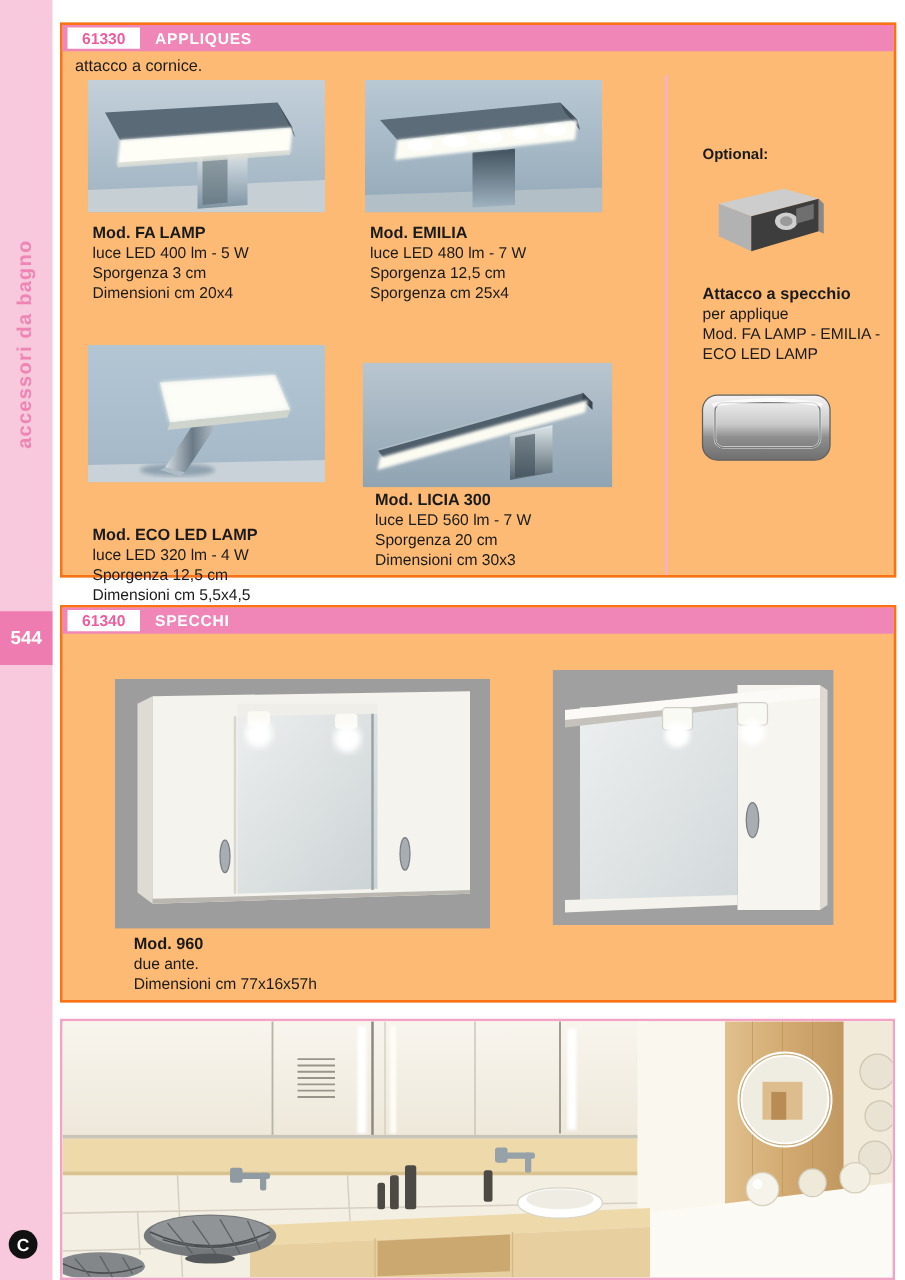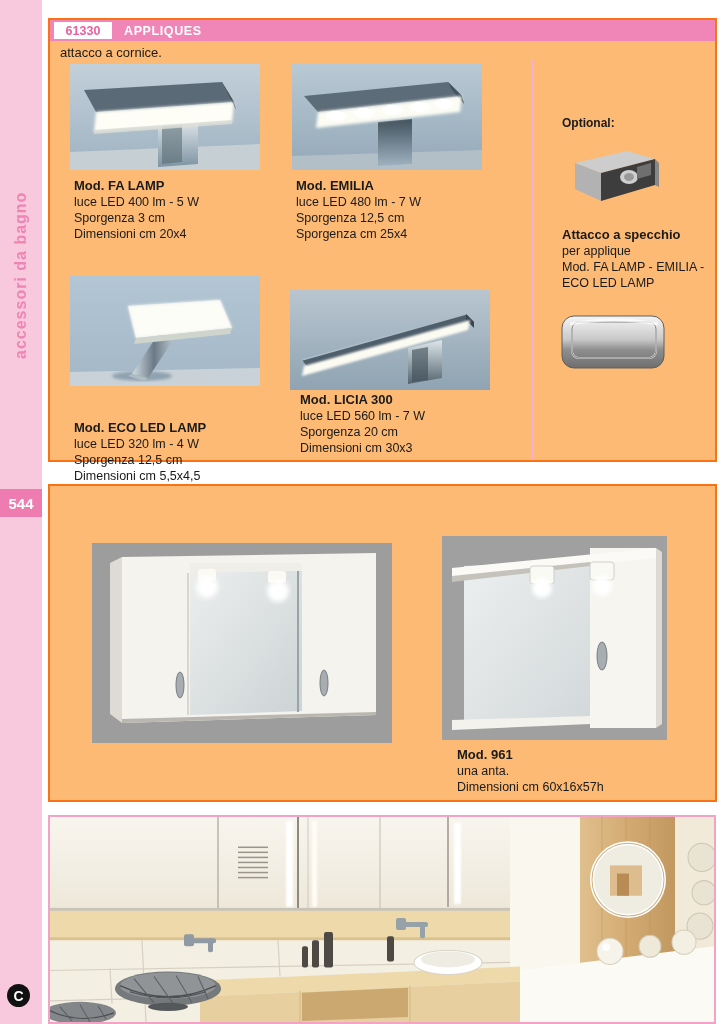--- a/index.html
+++ b/index.html
@@ -10,21 +10,21 @@
   }
   
   .sidebar { position:absolute; left:0; top:0; width:42px; height:1024px; background:#f8c9dd; }
   .vertical-label {
     position:absolute; left:0; top:140px; width:42px; height:270px;
     writing-mode:vertical-rl; transform:rotate(180deg);
     display:flex; align-items:center; justify-content:center;
     color:#ee85b5; font-weight:bold; font-size:16px; letter-spacing:1px; white-space:nowrap;
   }
   .page-badge {
-    position:absolute; left:0; top:489px; width:42px; height:28px; background:#ee7cb0;
+    position:absolute; left:0; top:489px; width:42px; height:43px; background:#ee7cb0;
     color:#ffffff; font-weight:bold; font-size:15px;
     display:flex; align-items:center; justify-content:center;
   }
   .copyright {
     position:absolute; left:7px; top:984px; width:23px; height:23px; border-radius:50%;
     background:#111111; color:#ffffff; display:flex; align-items:center; justify-content:center;
     font-weight:bold; font-size:14px;
   }
   
   .box { position:absolute; left:48px; width:665px; background:#fdba74; border:2px solid #f97316; }
@@ -253,20 +253,24 @@
       </defs>
       <rect x="6" y="8" width="102" height="52" rx="12" fill="url(#chrome)" stroke="#5e5e5e" stroke-width="1"></rect>
       <rect x="16" y="14" width="84" height="36" rx="7" fill="none" stroke="#f2f2f2" stroke-width="2" opacity="0.8"></rect>
       <rect x="16" y="14" width="84" height="36" rx="7" fill="none" stroke="#7a7a7a" stroke-width="1"></rect>
       <path d="M14,16 q44,-8 88,0" stroke="#ffffff" stroke-width="3" fill="none" opacity="0.7"></path>
     </svg>
   </div>
 </section>
 
 <section class="box box-specchi">
+  <header class="section-header">
+    <span class="code-chip">61340</span>
+    <span class="section-title">SPECCHI</span>
+  </header>
 
   <div class="prod-img img-960">
     <svg viewBox="0 0 300 200" preserveAspectRatio="none">
       <defs>
           <filter id="m960g">
             <feGaussianBlur stdDeviation="2.5"></feGaussianBlur>
           </filter>
         <linearGradient id="mir960" x1="0" y1="0" x2="1" y2="1">
           <stop offset="0" stop-color="#eceeee"></stop>
             <stop offset="1" stop-color="#ccd3d5"></stop>
@@ -308,26 +312,26 @@
       <polygon points="10,40 148,26 148,30 10,46" fill="#c4c2bb"></polygon>
       <rect x="88" y="30" width="24" height="18" rx="3" fill="#fafaf4" stroke="#d0cec7" stroke-width="1"></rect>
       <rect x="148" y="26" width="24" height="18" rx="3" fill="#fafaf4" stroke="#d0cec7" stroke-width="1"></rect>
       <circle cx="100" cy="52" r="10" fill="#ffffff" filter="url(#m961g)"></circle>
       <circle cx="160" cy="50" r="10" fill="#ffffff" filter="url(#m961g)"></circle>
       <ellipse cx="160" cy="120" rx="5" ry="14" fill="#a8adb1" stroke="#777d81" stroke-width="1"></ellipse>
       <polygon points="10,184 148,180 148,188 10,194" fill="#f3f2ec"></polygon>
     </svg>
   </div>
 
-
-  <div class="prod-text pt-961">
-    <div class="pname">Mod. 961</div>
-    <div>una anta.</div>
-    <div>Dimensioni cm 60x16x57h</div>
-  </div>
+  <div class="prod-text pt-960">
+    <div class="pname">Mod. 960</div>
+    <div>due ante.</div>
+    <div>Dimensioni cm 77x16x57h</div>
+  </div>
+
 </section>
 
 <div class="photo-box">
   <svg viewBox="0 0 664 203" preserveAspectRatio="none">
     <defs>
       <linearGradient id="bWood" x1="0" y1="0" x2="1" y2="0">
         <stop offset="0" stop-color="#e0c08d"></stop>
           <stop offset="0.5" stop-color="#d3ab72"></stop>
           <stop offset="1" stop-color="#c1985f"></stop>
       </linearGradient>

